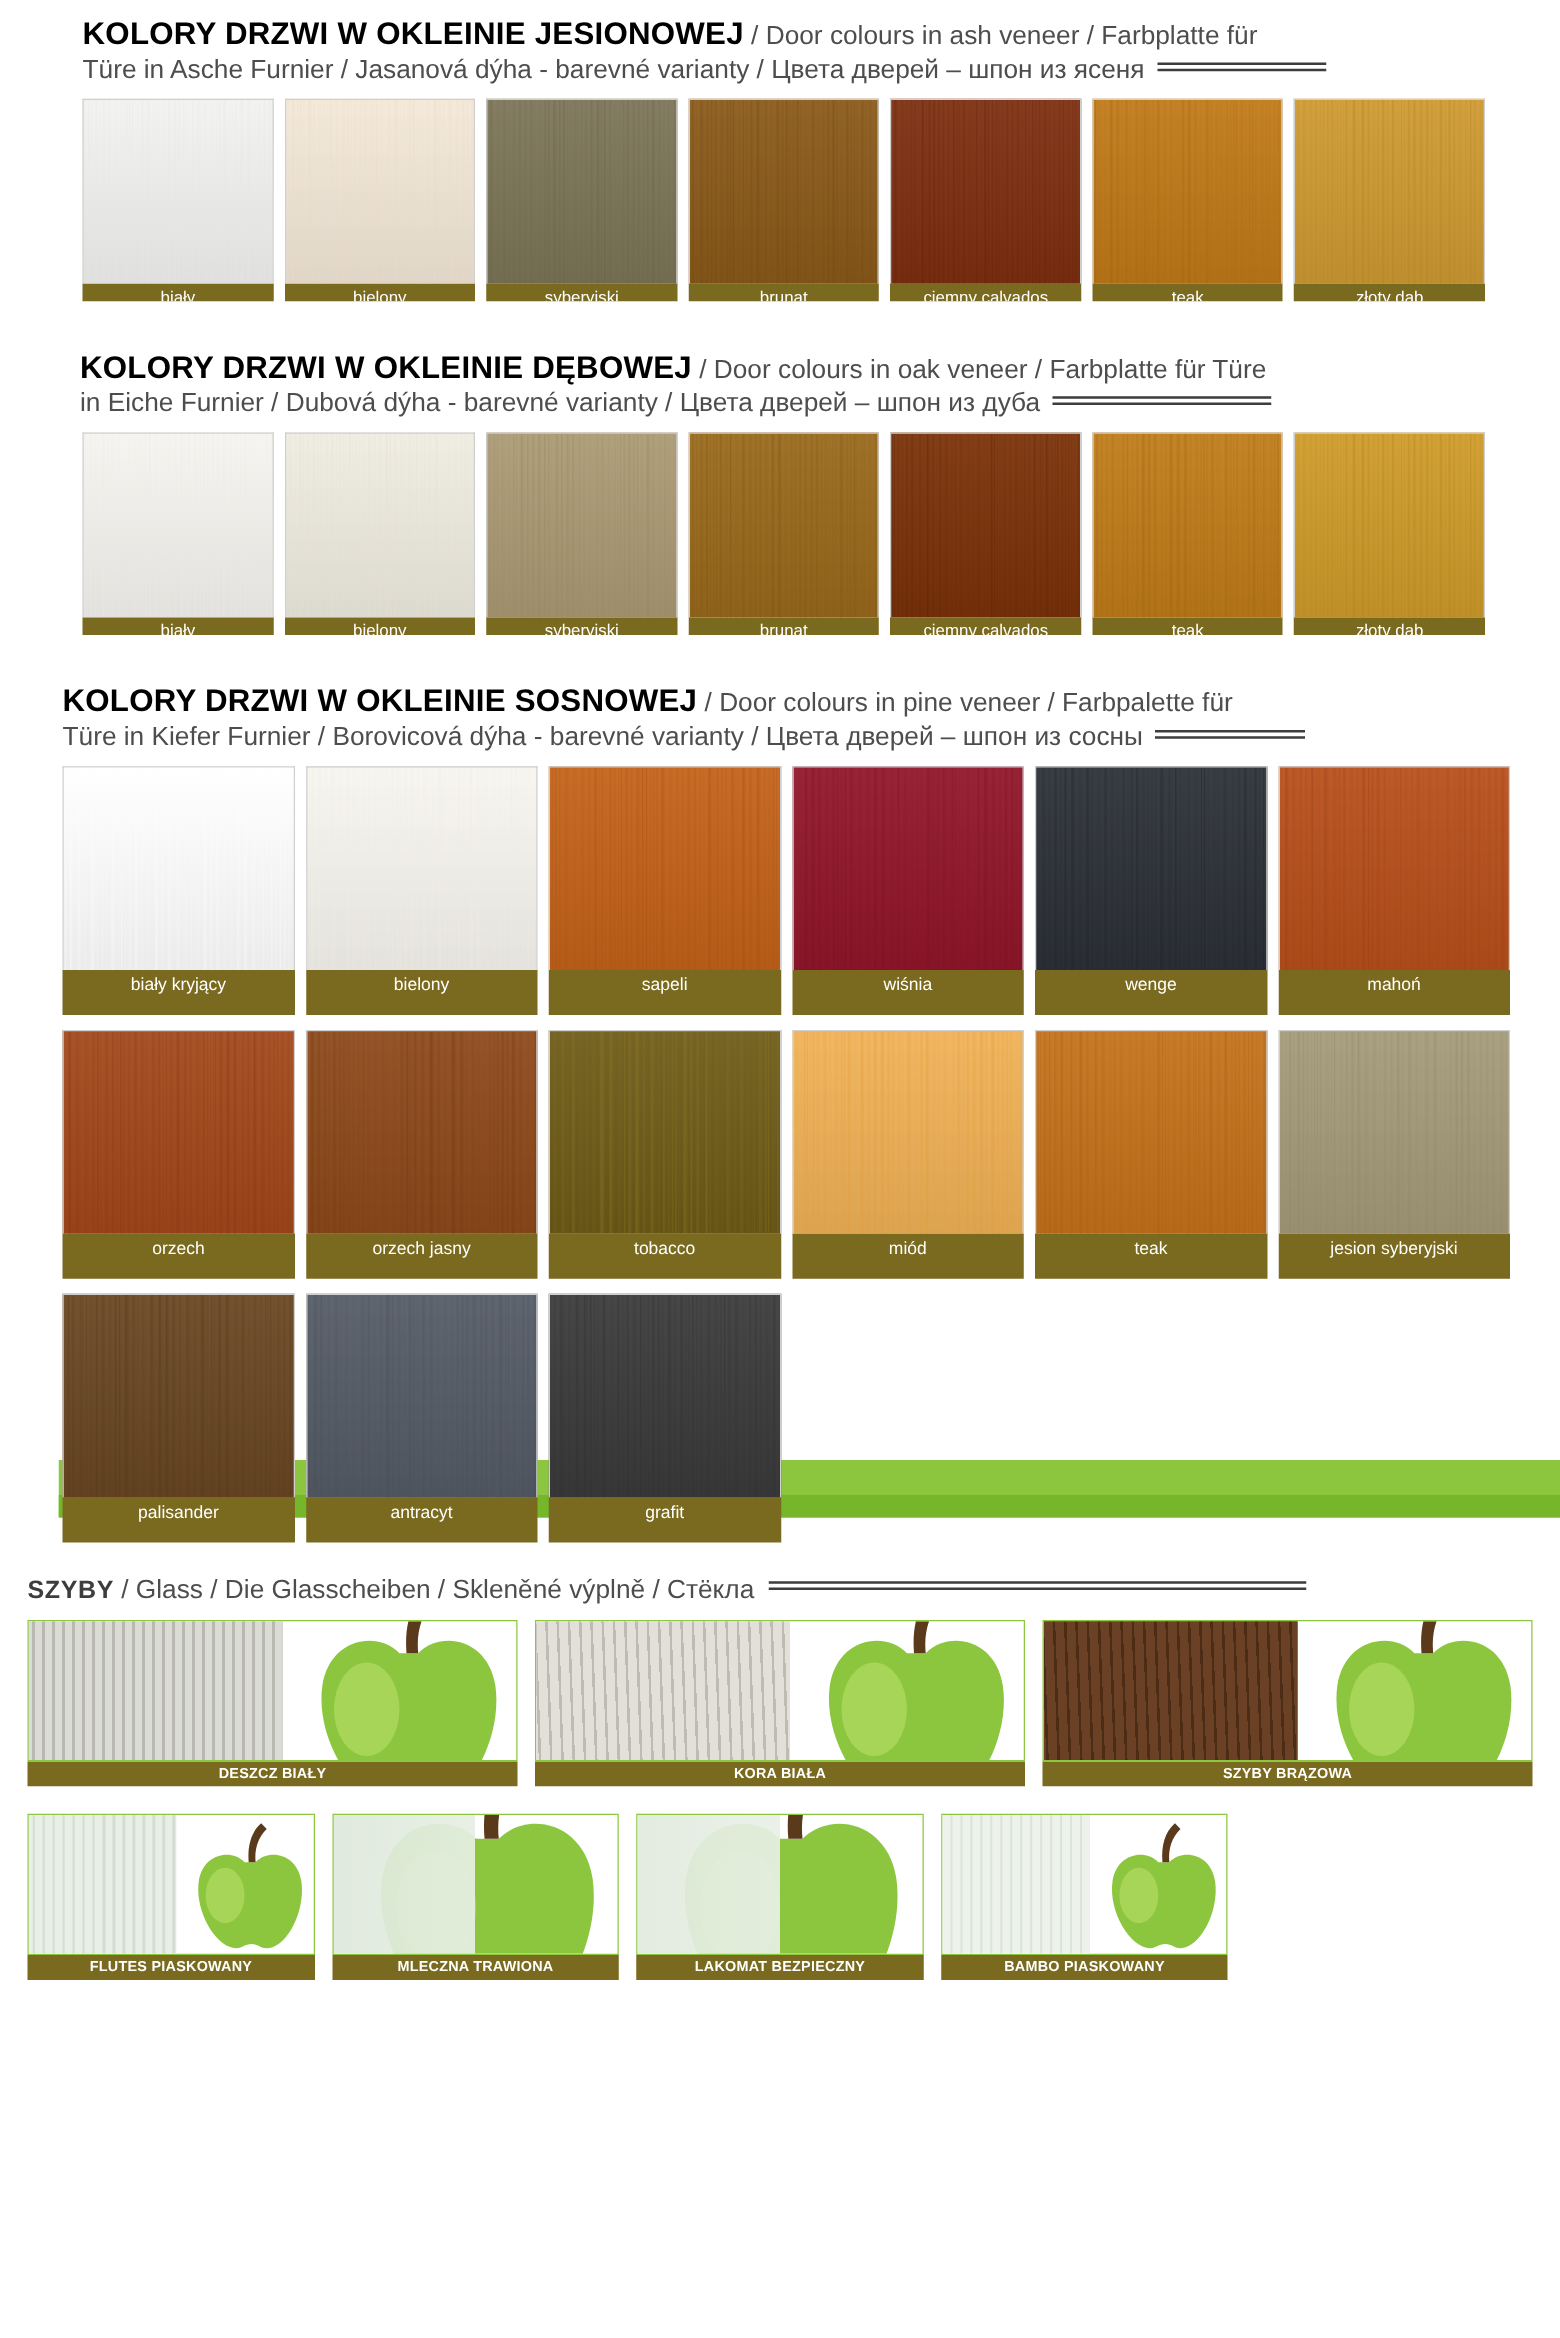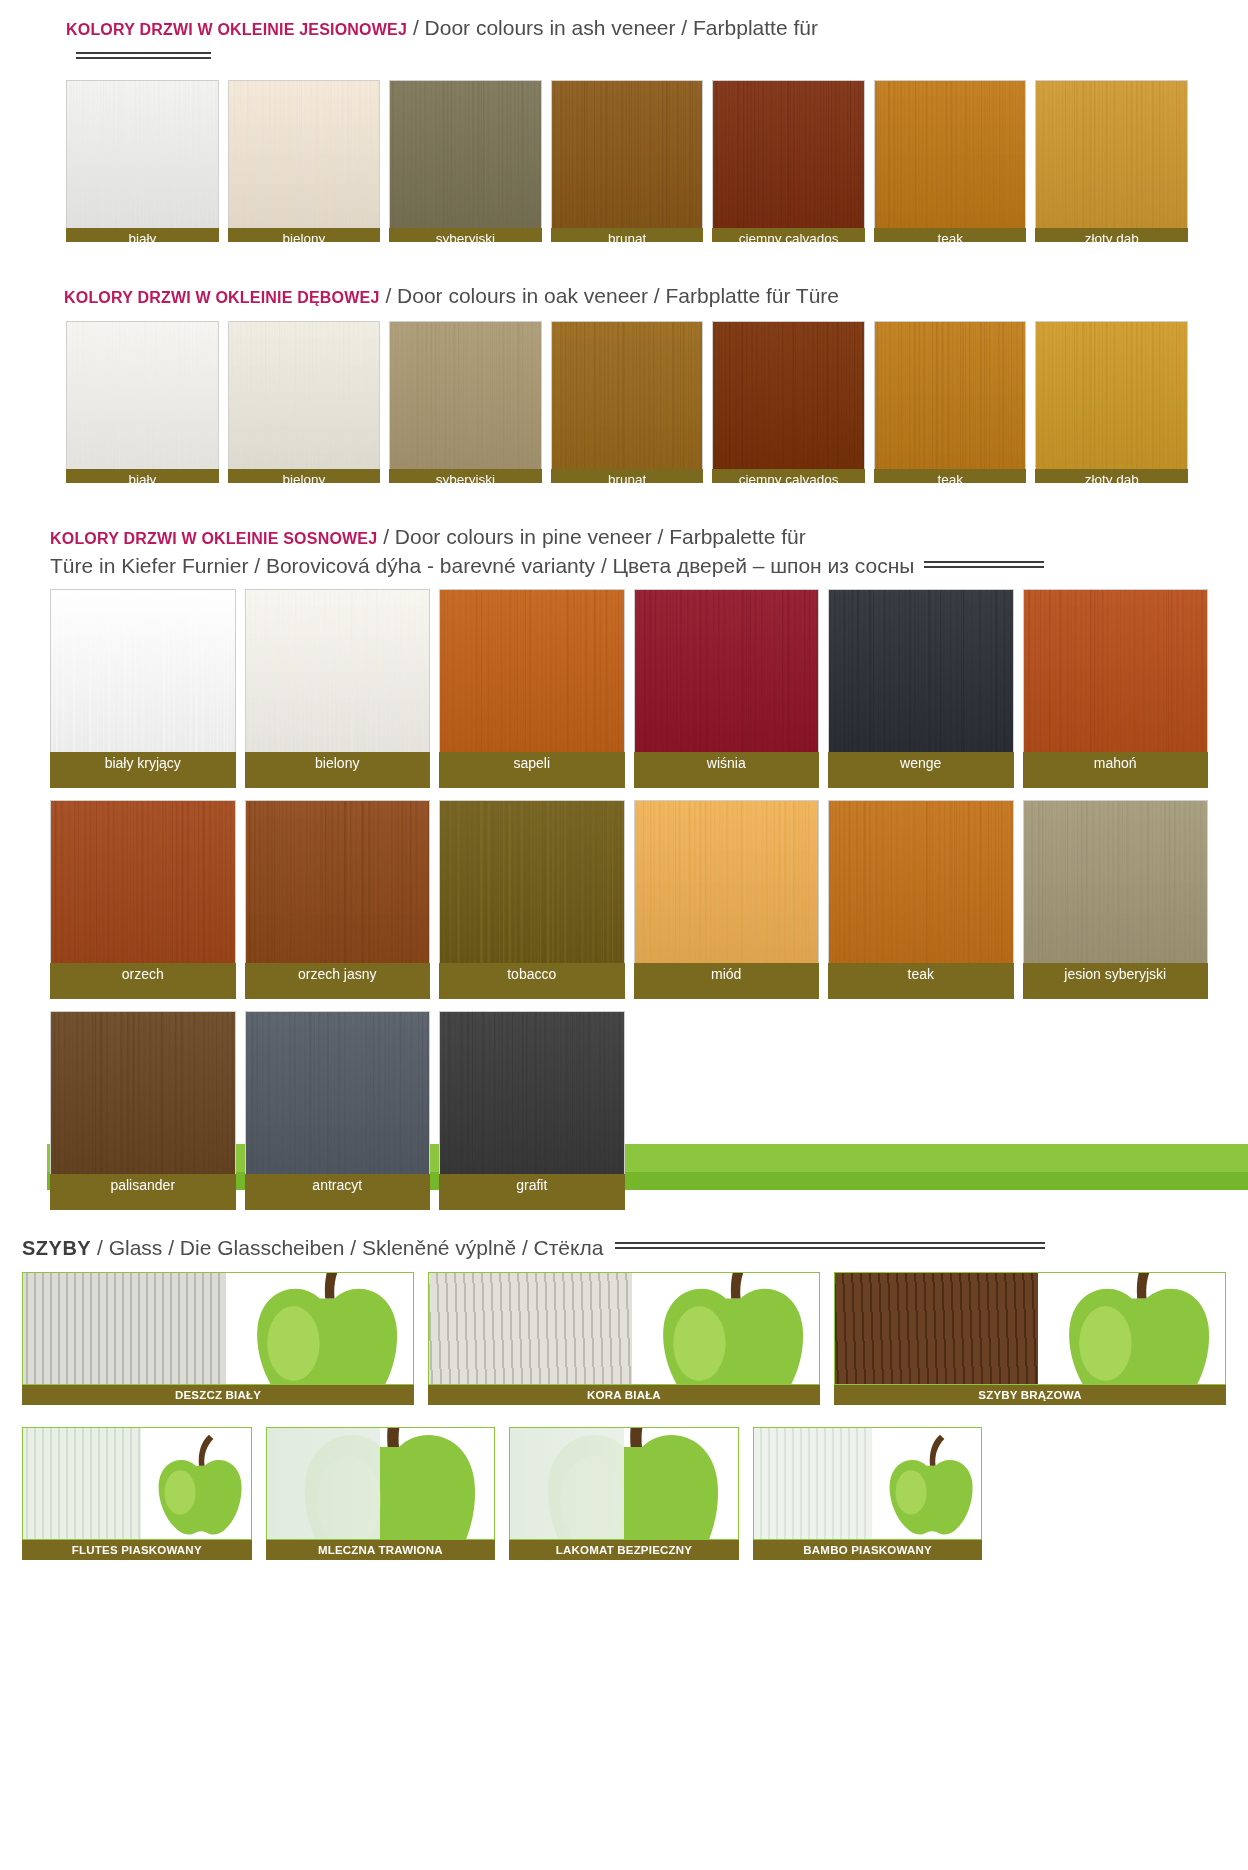--- a/index.html
+++ b/index.html
@@ -25,22 +25,22 @@
     position: relative;
   }
   .heading-line {
     font-size: 21px;
     line-height: 27px;
     color: #4d4d4d;
     font-weight: normal;
   }
   .heading-line .strong {
     font-weight: bold;
-    font-size: 16px;
-    color: #be185d;
+    font-size: 25px;
+    color: #000000;
     letter-spacing: 0.2px;
   }
   .heading-rule {
     display: inline-block;
     vertical-align: middle;
     height: 7px;
     border-top: 2px solid #3d3d3d;
     border-bottom: 2px solid #3d3d3d;
     margin-left: 10px;
     position: relative;
@@ -161,21 +161,21 @@
 <body>
 
 <div class="page">
 
   <div class="section" style="padding-top:14px;">
     <div class="heading-wrap">
       <div class="heading-line">
         <span class="strong">KOLORY DRZWI W OKLEINIE JESIONOWEJ</span><span> / Door colours in ash veneer / Farbplatte für</span>
       </div>
       <div class="heading-line">
-        <span class="heading-rule" style="width:135px;"></span>
+        <span>Türe in Asche Furnier / Jasanová dýha - barevné varianty / Цвета дверей – шпон из ясеня</span><span class="heading-rule" style="width:135px;"></span>
       </div>
     </div>
     <div class="swatch-row" id="ash-row">
         <div class="swatch">
           <div class="sample" style="background: linear-gradient(90deg, rgba(0, 0, 0, 0) 0%, rgba(0, 0, 0, 0) 0.37%, rgba(230, 230, 228, 0.373) 0.59%, rgba(0, 0, 0, 0) 1.07%, rgba(0, 0, 0, 0) 1.07%, rgba(0, 0, 0, 0) 1.9%, rgba(230, 230, 228, 0.376) 2.38%, rgba(0, 0, 0, 0) 3.45%, rgba(0, 0, 0, 0) 3.45%, rgba(0, 0, 0, 0) 3.99%, rgba(230, 230, 228, 0.3) 4.3%, rgba(0, 0, 0, 0) 5%, rgba(0, 0, 0, 0) 5%, rgba(0, 0, 0, 0) 5.91%, rgba(230, 230, 228, 0.286) 6.43%, rgba(0, 0, 0, 0) 7.6%, rgba(0, 0, 0, 0) 7.6%, rgba(0, 0, 0, 0) 8.05%, rgba(230, 230, 228, 0.153) 8.3%, rgba(0, 0, 0, 0) 8.87%, rgba(0, 0, 0, 0) 8.87%, rgba(0, 0, 0, 0) 9.92%, rgba(230, 230, 228, 0.345) 10.52%, rgba(0, 0, 0, 0) 11.87%, rgba(0, 0, 0, 0) 11.87%, rgba(0, 0, 0, 0) 12.82%, rgba(230, 230, 228, 0.286) 13.37%, rgba(0, 0, 0, 0) 14.59%, rgba(0, 0, 0, 0) 14.59%, rgba(0, 0, 0, 0) 15.97%, rgba(230, 230, 228, 0.157) 16.76%, rgba(0, 0, 0, 0) 18.52%, rgba(0, 0, 0, 0) 18.52%, rgba(0, 0, 0, 0) 19.33%, rgba(230, 230, 228, 0.14) 19.79%, rgba(0, 0, 0, 0) 20.83%, rgba(0, 0, 0, 0) 20.83%, rgba(0, 0, 0, 0) 21.77%, rgba(230, 230, 228, 0.33) 22.31%, rgba(0, 0, 0, 0) 23.52%, rgba(0, 0, 0, 0) 23.52%, rgba(0, 0, 0, 0) 23.93%, rgba(230, 230, 228, 0.416) 24.17%, rgba(0, 0, 0, 0) 24.71%, rgba(0, 0, 0, 0) 24.71%, rgba(0, 0, 0, 0) 25.34%, rgba(230, 230, 228, 0.373) 25.7%, rgba(0, 0, 0, 0) 26.52%, rgba(0, 0, 0, 0) 26.52%, rgba(0, 0, 0, 0) 26.88%, rgba(230, 230, 228, 0.14) 27.09%, rgba(0, 0, 0, 0) 27.57%, rgba(0, 0, 0, 0) 27.57%, rgba(0, 0, 0, 0) 27.91%, rgba(230, 230, 228, 0.32) 28.1%, rgba(0, 0, 0, 0) 28.53%, rgba(0, 0, 0, 0) 28.53%, rgba(0, 0, 0, 0) 28.85%, rgba(230, 230, 228, 0.125) 29.03%, rgba(0, 0, 0, 0) 29.43%, rgba(0, 0, 0, 0) 29.43%, rgba(0, 0, 0, 0) 30.33%, rgba(230, 230, 228, 0.45) 30.85%, rgba(0, 0, 0, 0) 32%, rgba(0, 0, 0, 0) 32%, rgba(0, 0, 0, 0) 33.24%, rgba(230, 230, 228, 0.384) 33.94%, rgba(0, 0, 0, 0) 35.53%, rgba(0, 0, 0, 0) 35.53%, rgba(0, 0, 0, 0) 35.9%, rgba(230, 230, 228, 0.2) 36.11%, rgba(0, 0, 0, 0) 36.59%, rgba(0, 0, 0, 0) 36.59%, rgba(0, 0, 0, 0) 37.06%, rgba(230, 230, 228, 0.35) 37.33%, rgba(0, 0, 0, 0) 37.93%, rgba(0, 0, 0, 0) 37.93%, rgba(0, 0, 0, 0) 38.64%, rgba(230, 230, 228, 0.153) 39.04%, rgba(0, 0, 0, 0) 39.95%, rgba(0, 0, 0, 0) 39.95%, rgba(0, 0, 0, 0) 41.19%, rgba(230, 230, 228, 0.153) 41.89%, rgba(0, 0, 0, 0) 43.49%, rgba(0, 0, 0, 0) 43.49%, rgba(0, 0, 0, 0) 44.53%, rgba(230, 230, 228, 0.376) 45.13%, rgba(0, 0, 0, 0) 46.47%, rgba(0, 0, 0, 0) 46.47%, rgba(0, 0, 0, 0) 47.48%, rgba(230, 230, 228, 0.43) 48.05%, rgba(0, 0, 0, 0) 49.34%, rgba(0, 0, 0, 0) 49.34%, rgba(0, 0, 0, 0) 50.05%, rgba(230, 230, 228, 0.396) 50.46%, rgba(0, 0, 0, 0) 51.37%, rgba(0, 0, 0, 0) 51.37%, rgba(0, 0, 0, 0) 52.33%, rgba(230, 230, 228, 0.298) 52.87%, rgba(0, 0, 0, 0) 54.1%, rgba(0, 0, 0, 0) 54.1%, rgba(0, 0, 0, 0) 54.82%, rgba(230, 230, 228, 0.133) 55.24%, rgba(0, 0, 0, 0) 56.17%, rgba(0, 0, 0, 0) 56.17%, rgba(0, 0, 0, 0) 57.12%, rgba(230, 230, 228, 0.26) 57.66%, rgba(0, 0, 0, 0) 58.87%, rgba(0, 0, 0, 0) 58.87%, rgba(0, 0, 0, 0) 59.94%, rgba(230, 230, 228, 0.36) 60.56%, rgba(0, 0, 0, 0) 61.93%, rgba(0, 0, 0, 0) 61.93%, rgba(0, 0, 0, 0) 63.31%, rgba(230, 230, 228, 0.184) 64.1%, rgba(0, 0, 0, 0) 65.87%, rgba(0, 0, 0, 0) 65.87%, rgba(0, 0, 0, 0) 67.07%, rgba(230, 230, 228, 0.12) 67.76%, rgba(0, 0, 0, 0) 69.3%, rgba(0, 0, 0, 0) 69.3%, rgba(0, 0, 0, 0) 69.95%, rgba(230, 230, 228, 0.208) 70.33%, rgba(0, 0, 0, 0) 71.16%, rgba(0, 0, 0, 0) 71.16%, rgba(0, 0, 0, 0) 71.62%, rgba(230, 230, 228, 0.44) 71.89%, rgba(0, 0, 0, 0) 72.48%, rgba(0, 0, 0, 0) 72.48%, rgba(0, 0, 0, 0) 73.64%, rgba(230, 230, 228, 0.42) 74.31%, rgba(0, 0, 0, 0) 75.81%, rgba(0, 0, 0, 0) 75.81%, rgba(0, 0, 0, 0) 76.53%, rgba(230, 230, 228, 0.118) 76.94%, rgba(0, 0, 0, 0) 77.87%, rgba(0, 0, 0, 0) 77.87%, rgba(0, 0, 0, 0) 78.23%, rgba(230, 230, 228, 0.41) 78.44%, rgba(0, 0, 0, 0) 78.9%, rgba(0, 0, 0, 0) 78.9%, rgba(0, 0, 0, 0) 79.8%, rgba(230, 230, 228, 0.3) 80.32%, rgba(0, 0, 0, 0) 81.48%, rgba(0, 0, 0, 0) 81.48%, rgba(0, 0, 0, 0) 82.77%, rgba(230, 230, 228, 0.39) 83.5%, rgba(0, 0, 0, 0) 85.15%, rgba(0, 0, 0, 0) 85.15%, rgba(0, 0, 0, 0) 86.37%, rgba(230, 230, 228, 0.404) 87.06%, rgba(0, 0, 0, 0) 88.62%, rgba(0, 0, 0, 0) 88.62%, rgba(0, 0, 0, 0) 88.96%, rgba(230, 230, 228, 0.24) 89.15%, rgba(0, 0, 0, 0) 89.58%, rgba(0, 0, 0, 0) 89.58%, rgba(0, 0, 0, 0) 90.31%, rgba(230, 230, 228, 0.114) 90.73%, rgba(0, 0, 0, 0) 91.67%, rgba(0, 0, 0, 0) 91.67%, rgba(0, 0, 0, 0) 92.47%, rgba(230, 230, 228, 0.337) 92.94%, rgba(0, 0, 0, 0) 93.98%, rgba(0, 0, 0, 0) 93.98%, rgba(0, 0, 0, 0) 94.95%, rgba(230, 230, 228, 0.396) 95.5%, rgba(0, 0, 0, 0) 96.74%, rgba(0, 0, 0, 0) 96.74%, rgba(0, 0, 0, 0) 97.78%, rgba(230, 230, 228, 0.333) 98.37%, rgba(0, 0, 0, 0) 99.7%, rgba(0, 0, 0, 0) 99.7%, rgba(0, 0, 0, 0) 100.01%, rgba(230, 230, 228, 0.39) 100.18%, rgba(0, 0, 0, 0) 100.58%), linear-gradient(rgba(255, 255, 255, 0.06), rgba(0, 0, 0, 0.08)), rgb(242, 242, 240);"></div>
           <div class="label">biały</div>
         </div>
         <div class="swatch">
           <div class="sample" style="background: linear-gradient(90deg, rgba(0, 0, 0, 0) 0%, rgba(0, 0, 0, 0) 0.61%, rgba(233, 218, 196, 0.216) 0.95%, rgba(0, 0, 0, 0) 1.73%, rgba(0, 0, 0, 0) 1.73%, rgba(0, 0, 0, 0) 2.8%, rgba(233, 218, 196, 0.424) 3.41%, rgba(0, 0, 0, 0) 4.79%, rgba(0, 0, 0, 0) 4.79%, rgba(0, 0, 0, 0) 5.61%, rgba(233, 218, 196, 0.33) 6.08%, rgba(0, 0, 0, 0) 7.13%, rgba(0, 0, 0, 0) 7.13%, rgba(0, 0, 0, 0) 7.45%, rgba(233, 218, 196, 0.396) 7.64%, rgba(0, 0, 0, 0) 8.05%, rgba(0, 0, 0, 0) 8.05%, rgba(0, 0, 0, 0) 8.73%, rgba(233, 218, 196, 0.165) 9.12%, rgba(0, 0, 0, 0) 9.99%, rgba(0, 0, 0, 0) 9.99%, rgba(0, 0, 0, 0) 11.36%, rgba(233, 218, 196, 0.376) 12.15%, rgba(0, 0, 0, 0) 13.91%, rgba(0, 0, 0, 0) 13.91%, rgba(0, 0, 0, 0) 14.4%, rgba(233, 218, 196, 0.34) 14.68%, rgba(0, 0, 0, 0) 15.31%, rgba(0, 0, 0, 0) 15.31%, rgba(0, 0, 0, 0) 16.63%, rgba(233, 218, 196, 0.133) 17.39%, rgba(0, 0, 0, 0) 19.09%, rgba(0, 0, 0, 0) 19.09%, rgba(0, 0, 0, 0) 19.61%, rgba(233, 218, 196, 0.235) 19.91%, rgba(0, 0, 0, 0) 20.58%, rgba(0, 0, 0, 0) 20.58%, rgba(0, 0, 0, 0) 21.27%, rgba(233, 218, 196, 0.196) 21.67%, rgba(0, 0, 0, 0) 22.55%, rgba(0, 0, 0, 0) 22.55%, rgba(0, 0, 0, 0) 22.87%, rgba(233, 218, 196, 0.4) 23.05%, rgba(0, 0, 0, 0) 23.45%, rgba(0, 0, 0, 0) 23.45%, rgba(0, 0, 0, 0) 23.87%, rgba(233, 218, 196, 0.41) 24.11%, rgba(0, 0, 0, 0) 24.64%, rgba(0, 0, 0, 0) 24.64%, rgba(0, 0, 0, 0) 25.99%, rgba(233, 218, 196, 0.243) 26.76%, rgba(0, 0, 0, 0) 28.49%, rgba(0, 0, 0, 0) 28.49%, rgba(0, 0, 0, 0) 29.66%, rgba(233, 218, 196, 0.216) 30.33%, rgba(0, 0, 0, 0) 31.85%, rgba(0, 0, 0, 0) 31.85%, rgba(0, 0, 0, 0) 32.43%, rgba(233, 218, 196, 0.298) 32.76%, rgba(0, 0, 0, 0) 33.5%, rgba(0, 0, 0, 0) 33.5%, rgba(0, 0, 0, 0) 34.1%, rgba(233, 218, 196, 0.3) 34.44%, rgba(0, 0, 0, 0) 35.21%, rgba(0, 0, 0, 0) 35.21%, rgba(0, 0, 0, 0) 36.09%, rgba(233, 218, 196, 0.23) 36.59%, rgba(0, 0, 0, 0) 37.71%, rgba(0, 0, 0, 0) 37.71%, rgba(0, 0, 0, 0) 38.82%, rgba(233, 218, 196, 0.22) 39.46%, rgba(0, 0, 0, 0) 40.88%, rgba(0, 0, 0, 0) 40.88%, rgba(0, 0, 0, 0) 41.47%, rgba(233, 218, 196, 0.3) 41.8%, rgba(0, 0, 0, 0) 42.56%, rgba(0, 0, 0, 0) 42.56%, rgba(0, 0, 0, 0) 43.12%, rgba(233, 218, 196, 0.227) 43.44%, rgba(0, 0, 0, 0) 44.15%, rgba(0, 0, 0, 0) 44.15%, rgba(0, 0, 0, 0) 44.9%, rgba(233, 218, 196, 0.306) 45.32%, rgba(0, 0, 0, 0) 46.27%, rgba(0, 0, 0, 0) 46.27%, rgba(0, 0, 0, 0) 46.65%, rgba(233, 218, 196, 0.337) 46.87%, rgba(0, 0, 0, 0) 47.35%, rgba(0, 0, 0, 0) 47.35%, rgba(0, 0, 0, 0) 47.92%, rgba(233, 218, 196, 0.318) 48.24%, rgba(0, 0, 0, 0) 48.96%, rgba(0, 0, 0, 0) 48.96%, rgba(0, 0, 0, 0) 50.12%, rgba(233, 218, 196, 0.106) 50.78%, rgba(0, 0, 0, 0) 52.27%, rgba(0, 0, 0, 0) 52.27%, rgba(0, 0, 0, 0) 53.66%, rgba(233, 218, 196, 0.12) 54.46%, rgba(0, 0, 0, 0) 56.25%, rgba(0, 0, 0, 0) 56.25%, rgba(0, 0, 0, 0) 57.62%, rgba(233, 218, 196, 0.376) 58.41%, rgba(0, 0, 0, 0) 60.18%, rgba(0, 0, 0, 0) 60.18%, rgba(0, 0, 0, 0) 60.49%, rgba(233, 218, 196, 0.137) 60.66%, rgba(0, 0, 0, 0) 61.06%, rgba(0, 0, 0, 0) 61.06%, rgba(0, 0, 0, 0) 62.05%, rgba(233, 218, 196, 0.1) 62.62%, rgba(0, 0, 0, 0) 63.9%, rgba(0, 0, 0, 0) 63.9%, rgba(0, 0, 0, 0) 64.21%, rgba(233, 218, 196, 0.176) 64.39%, rgba(0, 0, 0, 0) 64.79%, rgba(0, 0, 0, 0) 64.79%, rgba(0, 0, 0, 0) 65.1%, rgba(233, 218, 196, 0.353) 65.28%, rgba(0, 0, 0, 0) 65.68%, rgba(0, 0, 0, 0) 65.68%, rgba(0, 0, 0, 0) 66%, rgba(233, 218, 196, 0.384) 66.18%, rgba(0, 0, 0, 0) 66.59%, rgba(0, 0, 0, 0) 66.59%, rgba(0, 0, 0, 0) 67.32%, rgba(233, 218, 196, 0.43) 67.73%, rgba(0, 0, 0, 0) 68.67%, rgba(0, 0, 0, 0) 68.67%, rgba(0, 0, 0, 0) 69.51%, rgba(233, 218, 196, 0.153) 69.99%, rgba(0, 0, 0, 0) 71.07%, rgba(0, 0, 0, 0) 71.07%, rgba(0, 0, 0, 0) 71.94%, rgba(233, 218, 196, 0.137) 72.44%, rgba(0, 0, 0, 0) 73.56%, rgba(0, 0, 0, 0) 73.56%, rgba(0, 0, 0, 0) 74.82%, rgba(233, 218, 196, 0.184) 75.55%, rgba(0, 0, 0, 0) 77.17%, rgba(0, 0, 0, 0) 77.17%, rgba(0, 0, 0, 0) 78.46%, rgba(233, 218, 196, 0.392) 79.2%, rgba(0, 0, 0, 0) 80.86%, rgba(0, 0, 0, 0) 80.86%, rgba(0, 0, 0, 0) 81.4%, rgba(233, 218, 196, 0.37) 81.71%, rgba(0, 0, 0, 0) 82.4%, rgba(0, 0, 0, 0) 82.4%, rgba(0, 0, 0, 0) 83.3%, rgba(233, 218, 196, 0.13) 83.81%, rgba(0, 0, 0, 0) 84.95%, rgba(0, 0, 0, 0) 84.95%, rgba(0, 0, 0, 0) 86.35%, rgba(233, 218, 196, 0.29) 87.14%, rgba(0, 0, 0, 0) 88.94%, rgba(0, 0, 0, 0) 88.94%, rgba(0, 0, 0, 0) 90.2%, rgba(233, 218, 196, 0.18) 90.91%, rgba(0, 0, 0, 0) 92.53%, rgba(0, 0, 0, 0) 92.53%, rgba(0, 0, 0, 0) 93.62%, rgba(233, 218, 196, 0.3) 94.25%, rgba(0, 0, 0, 0) 95.65%, rgba(0, 0, 0, 0) 95.65%, rgba(0, 0, 0, 0) 96.21%, rgba(233, 218, 196, 0.294) 96.54%, rgba(0, 0, 0, 0) 97.26%, rgba(0, 0, 0, 0) 97.26%, rgba(0, 0, 0, 0) 98.27%, rgba(233, 218, 196, 0.282) 98.85%, rgba(0, 0, 0, 0) 100.15%), linear-gradient(rgba(255, 255, 255, 0.06), rgba(0, 0, 0, 0.08)), rgb(243, 232, 216);"></div>
           <div class="label">bielony</div>
@@ -200,20 +200,23 @@
           <div class="sample" style="background: linear-gradient(90deg, rgba(0, 0, 0, 0) 0%, rgba(0, 0, 0, 0) 0.92%, rgba(176, 127, 30, 0.19) 1.44%, rgba(0, 0, 0, 0) 2.62%, rgba(0, 0, 0, 0) 2.62%, rgba(0, 0, 0, 0) 3.91%, rgba(176, 127, 30, 0.21) 4.64%, rgba(0, 0, 0, 0) 6.29%, rgba(0, 0, 0, 0) 6.29%, rgba(0, 0, 0, 0) 7.48%, rgba(176, 127, 30, 0.145) 8.16%, rgba(0, 0, 0, 0) 9.7%, rgba(0, 0, 0, 0) 9.7%, rgba(0, 0, 0, 0) 10.53%, rgba(176, 127, 30, 0.25) 11.01%, rgba(0, 0, 0, 0) 12.08%, rgba(0, 0, 0, 0) 12.08%, rgba(0, 0, 0, 0) 12.84%, rgba(176, 127, 30, 0.18) 13.27%, rgba(0, 0, 0, 0) 14.24%, rgba(0, 0, 0, 0) 14.24%, rgba(0, 0, 0, 0) 14.76%, rgba(176, 127, 30, 0.25) 15.05%, rgba(0, 0, 0, 0) 15.71%, rgba(0, 0, 0, 0) 15.71%, rgba(0, 0, 0, 0) 16.7%, rgba(176, 127, 30, 0.204) 17.27%, rgba(0, 0, 0, 0) 18.55%, rgba(0, 0, 0, 0) 18.55%, rgba(0, 0, 0, 0) 19.16%, rgba(176, 127, 30, 0.35) 19.51%, rgba(0, 0, 0, 0) 20.3%, rgba(0, 0, 0, 0) 20.3%, rgba(0, 0, 0, 0) 20.76%, rgba(176, 127, 30, 0.13) 21.02%, rgba(0, 0, 0, 0) 21.6%, rgba(0, 0, 0, 0) 21.6%, rgba(0, 0, 0, 0) 22.05%, rgba(176, 127, 30, 0.28) 22.31%, rgba(0, 0, 0, 0) 22.89%, rgba(0, 0, 0, 0) 22.89%, rgba(0, 0, 0, 0) 23.59%, rgba(176, 127, 30, 0.12) 23.99%, rgba(0, 0, 0, 0) 24.89%, rgba(0, 0, 0, 0) 24.89%, rgba(0, 0, 0, 0) 25.2%, rgba(176, 127, 30, 0.435) 25.38%, rgba(0, 0, 0, 0) 25.78%, rgba(0, 0, 0, 0) 25.78%, rgba(0, 0, 0, 0) 26.57%, rgba(176, 127, 30, 0.38) 27.02%, rgba(0, 0, 0, 0) 28.04%, rgba(0, 0, 0, 0) 28.04%, rgba(0, 0, 0, 0) 28.38%, rgba(176, 127, 30, 0.13) 28.57%, rgba(0, 0, 0, 0) 29%, rgba(0, 0, 0, 0) 29%, rgba(0, 0, 0, 0) 30.29%, rgba(176, 127, 30, 0.416) 31.03%, rgba(0, 0, 0, 0) 32.69%, rgba(0, 0, 0, 0) 32.69%, rgba(0, 0, 0, 0) 33.08%, rgba(176, 127, 30, 0.306) 33.3%, rgba(0, 0, 0, 0) 33.81%, rgba(0, 0, 0, 0) 33.81%, rgba(0, 0, 0, 0) 35.05%, rgba(176, 127, 30, 0.404) 35.75%, rgba(0, 0, 0, 0) 37.34%, rgba(0, 0, 0, 0) 37.34%, rgba(0, 0, 0, 0) 38.22%, rgba(176, 127, 30, 0.37) 38.71%, rgba(0, 0, 0, 0) 39.84%, rgba(0, 0, 0, 0) 39.84%, rgba(0, 0, 0, 0) 40.92%, rgba(176, 127, 30, 0.157) 41.53%, rgba(0, 0, 0, 0) 42.92%, rgba(0, 0, 0, 0) 42.92%, rgba(0, 0, 0, 0) 43.55%, rgba(176, 127, 30, 0.325) 43.91%, rgba(0, 0, 0, 0) 44.72%, rgba(0, 0, 0, 0) 44.72%, rgba(0, 0, 0, 0) 45.86%, rgba(176, 127, 30, 0.408) 46.51%, rgba(0, 0, 0, 0) 47.98%, rgba(0, 0, 0, 0) 47.98%, rgba(0, 0, 0, 0) 48.67%, rgba(176, 127, 30, 0.224) 49.06%, rgba(0, 0, 0, 0) 49.94%, rgba(0, 0, 0, 0) 49.94%, rgba(0, 0, 0, 0) 51.05%, rgba(176, 127, 30, 0.365) 51.68%, rgba(0, 0, 0, 0) 53.1%, rgba(0, 0, 0, 0) 53.1%, rgba(0, 0, 0, 0) 53.97%, rgba(176, 127, 30, 0.106) 54.47%, rgba(0, 0, 0, 0) 55.58%, rgba(0, 0, 0, 0) 55.58%, rgba(0, 0, 0, 0) 56.04%, rgba(176, 127, 30, 0.3) 56.3%, rgba(0, 0, 0, 0) 56.88%, rgba(0, 0, 0, 0) 56.88%, rgba(0, 0, 0, 0) 57.46%, rgba(176, 127, 30, 0.255) 57.78%, rgba(0, 0, 0, 0) 58.52%, rgba(0, 0, 0, 0) 58.52%, rgba(0, 0, 0, 0) 59.49%, rgba(176, 127, 30, 0.34) 60.05%, rgba(0, 0, 0, 0) 61.29%, rgba(0, 0, 0, 0) 61.29%, rgba(0, 0, 0, 0) 62.43%, rgba(176, 127, 30, 0.37) 63.08%, rgba(0, 0, 0, 0) 64.55%, rgba(0, 0, 0, 0) 64.55%, rgba(0, 0, 0, 0) 65.81%, rgba(176, 127, 30, 0.29) 66.53%, rgba(0, 0, 0, 0) 68.15%, rgba(0, 0, 0, 0) 68.15%, rgba(0, 0, 0, 0) 69.17%, rgba(176, 127, 30, 0.37) 69.76%, rgba(0, 0, 0, 0) 71.07%, rgba(0, 0, 0, 0) 71.07%, rgba(0, 0, 0, 0) 71.91%, rgba(176, 127, 30, 0.208) 72.39%, rgba(0, 0, 0, 0) 73.47%, rgba(0, 0, 0, 0) 73.47%, rgba(0, 0, 0, 0) 74.04%, rgba(176, 127, 30, 0.13) 74.36%, rgba(0, 0, 0, 0) 75.09%, rgba(0, 0, 0, 0) 75.09%, rgba(0, 0, 0, 0) 76.37%, rgba(176, 127, 30, 0.353) 77.1%, rgba(0, 0, 0, 0) 78.74%, rgba(0, 0, 0, 0) 78.74%, rgba(0, 0, 0, 0) 79.27%, rgba(176, 127, 30, 0.263) 79.57%, rgba(0, 0, 0, 0) 80.26%, rgba(0, 0, 0, 0) 80.26%, rgba(0, 0, 0, 0) 81.15%, rgba(176, 127, 30, 0.41) 81.66%, rgba(0, 0, 0, 0) 82.8%, rgba(0, 0, 0, 0) 82.8%, rgba(0, 0, 0, 0) 83.65%, rgba(176, 127, 30, 0.3) 84.13%, rgba(0, 0, 0, 0) 85.22%, rgba(0, 0, 0, 0) 85.22%, rgba(0, 0, 0, 0) 86.51%, rgba(176, 127, 30, 0.173) 87.25%, rgba(0, 0, 0, 0) 88.91%, rgba(0, 0, 0, 0) 88.91%, rgba(0, 0, 0, 0) 89.89%, rgba(176, 127, 30, 0.157) 90.44%, rgba(0, 0, 0, 0) 91.7%, rgba(0, 0, 0, 0) 91.7%, rgba(0, 0, 0, 0) 92.45%, rgba(176, 127, 30, 0.392) 92.87%, rgba(0, 0, 0, 0) 93.83%, rgba(0, 0, 0, 0) 93.83%, rgba(0, 0, 0, 0) 94.65%, rgba(176, 127, 30, 0.25) 95.12%, rgba(0, 0, 0, 0) 96.16%, rgba(0, 0, 0, 0) 96.16%, rgba(0, 0, 0, 0) 97.49%, rgba(176, 127, 30, 0.13) 98.25%, rgba(0, 0, 0, 0) 99.95%, rgba(0, 0, 0, 0) 99.95%, rgba(0, 0, 0, 0) 100.44%, rgba(176, 127, 30, 0.31) 100.73%, rgba(0, 0, 0, 0) 101.36%), linear-gradient(rgba(255, 255, 255, 0.06), rgba(0, 0, 0, 0.08)), rgb(207, 154, 50);"></div>
           <div class="label">złoty dąb</div>
         </div>
       </div>
   </div>
 
   <div class="section" style="padding-top:40px;">
     <div class="heading-wrap" style="padding-left:64px;">
       <div class="heading-line">
         <span class="strong">KOLORY DRZWI W OKLEINIE DĘBOWEJ</span><span> / Door colours in oak veneer / Farbplatte für Türe</span>
+      </div>
+      <div class="heading-line">
+        <span>in Eiche Furnier / Dubová dýha - barevné varianty / Цвета дверей – шпон из дуба</span><span class="heading-rule" style="width:175px;"></span>
       </div>
     </div>
     <div class="swatch-row" id="oak-row">
         <div class="swatch">
           <div class="sample" style="background: linear-gradient(90deg, rgba(0, 0, 0, 0) 0%, rgba(0, 0, 0, 0) 0.59%, rgba(236, 234, 228, 0.29) 0.92%, rgba(0, 0, 0, 0) 1.68%, rgba(0, 0, 0, 0) 1.68%, rgba(0, 0, 0, 0) 2.92%, rgba(236, 234, 228, 0.196) 3.62%, rgba(0, 0, 0, 0) 5.21%, rgba(0, 0, 0, 0) 5.21%, rgba(0, 0, 0, 0) 5.81%, rgba(236, 234, 228, 0.365) 6.15%, rgba(0, 0, 0, 0) 6.91%, rgba(0, 0, 0, 0) 6.91%, rgba(0, 0, 0, 0) 7.3%, rgba(236, 234, 228, 0.416) 7.52%, rgba(0, 0, 0, 0) 8.02%, rgba(0, 0, 0, 0) 8.02%, rgba(0, 0, 0, 0) 9.38%, rgba(236, 234, 228, 0.376) 10.15%, rgba(0, 0, 0, 0) 11.89%, rgba(0, 0, 0, 0) 11.89%, rgba(0, 0, 0, 0) 12.42%, rgba(236, 234, 228, 0.41) 12.73%, rgba(0, 0, 0, 0) 13.41%, rgba(0, 0, 0, 0) 13.41%, rgba(0, 0, 0, 0) 14.35%, rgba(236, 234, 228, 0.243) 14.88%, rgba(0, 0, 0, 0) 16.09%, rgba(0, 0, 0, 0) 16.09%, rgba(0, 0, 0, 0) 16.5%, rgba(236, 234, 228, 0.145) 16.74%, rgba(0, 0, 0, 0) 17.28%, rgba(0, 0, 0, 0) 17.28%, rgba(0, 0, 0, 0) 17.88%, rgba(236, 234, 228, 0.306) 18.23%, rgba(0, 0, 0, 0) 19%, rgba(0, 0, 0, 0) 19%, rgba(0, 0, 0, 0) 19.44%, rgba(236, 234, 228, 0.17) 19.69%, rgba(0, 0, 0, 0) 20.25%, rgba(0, 0, 0, 0) 20.25%, rgba(0, 0, 0, 0) 21.08%, rgba(236, 234, 228, 0.12) 21.55%, rgba(0, 0, 0, 0) 22.61%, rgba(0, 0, 0, 0) 22.61%, rgba(0, 0, 0, 0) 23.24%, rgba(236, 234, 228, 0.118) 23.6%, rgba(0, 0, 0, 0) 24.41%, rgba(0, 0, 0, 0) 24.41%, rgba(0, 0, 0, 0) 24.79%, rgba(236, 234, 228, 0.204) 25.01%, rgba(0, 0, 0, 0) 25.5%, rgba(0, 0, 0, 0) 25.5%, rgba(0, 0, 0, 0) 26.24%, rgba(236, 234, 228, 0.318) 26.66%, rgba(0, 0, 0, 0) 27.61%, rgba(0, 0, 0, 0) 27.61%, rgba(0, 0, 0, 0) 28.25%, rgba(236, 234, 228, 0.173) 28.61%, rgba(0, 0, 0, 0) 29.43%, rgba(0, 0, 0, 0) 29.43%, rgba(0, 0, 0, 0) 29.83%, rgba(236, 234, 228, 0.27) 30.05%, rgba(0, 0, 0, 0) 30.55%, rgba(0, 0, 0, 0) 30.55%, rgba(0, 0, 0, 0) 30.96%, rgba(236, 234, 228, 0.314) 31.2%, rgba(0, 0, 0, 0) 31.72%, rgba(0, 0, 0, 0) 31.72%, rgba(0, 0, 0, 0) 32.31%, rgba(236, 234, 228, 0.373) 32.65%, rgba(0, 0, 0, 0) 33.4%, rgba(0, 0, 0, 0) 33.4%, rgba(0, 0, 0, 0) 34.25%, rgba(236, 234, 228, 0.41) 34.73%, rgba(0, 0, 0, 0) 35.81%, rgba(0, 0, 0, 0) 35.81%, rgba(0, 0, 0, 0) 37.04%, rgba(236, 234, 228, 0.23) 37.75%, rgba(0, 0, 0, 0) 39.33%, rgba(0, 0, 0, 0) 39.33%, rgba(0, 0, 0, 0) 40.65%, rgba(236, 234, 228, 0.17) 41.41%, rgba(0, 0, 0, 0) 43.1%, rgba(0, 0, 0, 0) 43.1%, rgba(0, 0, 0, 0) 43.59%, rgba(236, 234, 228, 0.13) 43.87%, rgba(0, 0, 0, 0) 44.49%, rgba(0, 0, 0, 0) 44.49%, rgba(0, 0, 0, 0) 45.15%, rgba(236, 234, 228, 0.306) 45.53%, rgba(0, 0, 0, 0) 46.37%, rgba(0, 0, 0, 0) 46.37%, rgba(0, 0, 0, 0) 47.61%, rgba(236, 234, 228, 0.165) 48.32%, rgba(0, 0, 0, 0) 49.91%, rgba(0, 0, 0, 0) 49.91%, rgba(0, 0, 0, 0) 51%, rgba(236, 234, 228, 0.365) 51.62%, rgba(0, 0, 0, 0) 53.02%, rgba(0, 0, 0, 0) 53.02%, rgba(0, 0, 0, 0) 53.37%, rgba(236, 234, 228, 0.365) 53.58%, rgba(0, 0, 0, 0) 54.03%, rgba(0, 0, 0, 0) 54.03%, rgba(0, 0, 0, 0) 54.98%, rgba(236, 234, 228, 0.247) 55.53%, rgba(0, 0, 0, 0) 56.75%, rgba(0, 0, 0, 0) 56.75%, rgba(0, 0, 0, 0) 58.07%, rgba(236, 234, 228, 0.282) 58.83%, rgba(0, 0, 0, 0) 60.52%, rgba(0, 0, 0, 0) 60.52%, rgba(0, 0, 0, 0) 61.12%, rgba(236, 234, 228, 0.25) 61.46%, rgba(0, 0, 0, 0) 62.22%, rgba(0, 0, 0, 0) 62.22%, rgba(0, 0, 0, 0) 63.03%, rgba(236, 234, 228, 0.396) 63.49%, rgba(0, 0, 0, 0) 64.53%, rgba(0, 0, 0, 0) 64.53%, rgba(0, 0, 0, 0) 65.12%, rgba(236, 234, 228, 0.333) 65.45%, rgba(0, 0, 0, 0) 66.21%, rgba(0, 0, 0, 0) 66.21%, rgba(0, 0, 0, 0) 67.5%, rgba(236, 234, 228, 0.227) 68.24%, rgba(0, 0, 0, 0) 69.9%, rgba(0, 0, 0, 0) 69.9%, rgba(0, 0, 0, 0) 70.56%, rgba(236, 234, 228, 0.416) 70.94%, rgba(0, 0, 0, 0) 71.8%, rgba(0, 0, 0, 0) 71.8%, rgba(0, 0, 0, 0) 73.18%, rgba(236, 234, 228, 0.345) 73.97%, rgba(0, 0, 0, 0) 75.75%, rgba(0, 0, 0, 0) 75.75%, rgba(0, 0, 0, 0) 76.11%, rgba(236, 234, 228, 0.165) 76.31%, rgba(0, 0, 0, 0) 76.77%, rgba(0, 0, 0, 0) 76.77%, rgba(0, 0, 0, 0) 77.41%, rgba(236, 234, 228, 0.306) 77.77%, rgba(0, 0, 0, 0) 78.6%, rgba(0, 0, 0, 0) 78.6%, rgba(0, 0, 0, 0) 79.63%, rgba(236, 234, 228, 0.14) 80.22%, rgba(0, 0, 0, 0) 81.55%, rgba(0, 0, 0, 0) 81.55%, rgba(0, 0, 0, 0) 82.54%, rgba(236, 234, 228, 0.173) 83.1%, rgba(0, 0, 0, 0) 84.37%, rgba(0, 0, 0, 0) 84.37%, rgba(0, 0, 0, 0) 85.15%, rgba(236, 234, 228, 0.424) 85.6%, rgba(0, 0, 0, 0) 86.6%, rgba(0, 0, 0, 0) 86.6%, rgba(0, 0, 0, 0) 87.49%, rgba(236, 234, 228, 0.216) 88%, rgba(0, 0, 0, 0) 89.14%, rgba(0, 0, 0, 0) 89.14%, rgba(0, 0, 0, 0) 89.87%, rgba(236, 234, 228, 0.118) 90.29%, rgba(0, 0, 0, 0) 91.23%, rgba(0, 0, 0, 0) 91.23%, rgba(0, 0, 0, 0) 91.54%, rgba(236, 234, 228, 0.11) 91.73%, rgba(0, 0, 0, 0) 92.13%, rgba(0, 0, 0, 0) 92.13%, rgba(0, 0, 0, 0) 93.22%, rgba(236, 234, 228, 0.18) 93.83%, rgba(0, 0, 0, 0) 95.23%, rgba(0, 0, 0, 0) 95.23%, rgba(0, 0, 0, 0) 96.09%, rgba(236, 234, 228, 0.192) 96.58%, rgba(0, 0, 0, 0) 97.69%, rgba(0, 0, 0, 0) 97.69%, rgba(0, 0, 0, 0) 98.9%, rgba(236, 234, 228, 0.21) 99.59%, rgba(0, 0, 0, 0) 101.16%), linear-gradient(rgba(255, 255, 255, 0.06), rgba(0, 0, 0, 0.08)), rgb(245, 244, 240);"></div>
           <div class="label">biały</div>
         </div>
         <div class="swatch">
           <div class="sample" style="background: linear-gradient(90deg, rgba(0, 0, 0, 0) 0%, rgba(0, 0, 0, 0) 1.17%, rgba(227, 223, 208, 0.306) 1.83%, rgba(0, 0, 0, 0) 3.33%, rgba(0, 0, 0, 0) 3.33%, rgba(0, 0, 0, 0) 4.18%, rgba(227, 223, 208, 0.23) 4.67%, rgba(0, 0, 0, 0) 5.77%, rgba(0, 0, 0, 0) 5.77%, rgba(0, 0, 0, 0) 6.83%, rgba(227, 223, 208, 0.408) 7.43%, rgba(0, 0, 0, 0) 8.8%, rgba(0, 0, 0, 0) 8.8%, rgba(0, 0, 0, 0) 9.16%, rgba(227, 223, 208, 0.42) 9.37%, rgba(0, 0, 0, 0) 9.83%, rgba(0, 0, 0, 0) 9.83%, rgba(0, 0, 0, 0) 10.88%, rgba(227, 223, 208, 0.275) 11.48%, rgba(0, 0, 0, 0) 12.83%, rgba(0, 0, 0, 0) 12.83%, rgba(0, 0, 0, 0) 13.9%, rgba(227, 223, 208, 0.365) 14.51%, rgba(0, 0, 0, 0) 15.88%, rgba(0, 0, 0, 0) 15.88%, rgba(0, 0, 0, 0) 16.47%, rgba(227, 223, 208, 0.267) 16.81%, rgba(0, 0, 0, 0) 17.58%, rgba(0, 0, 0, 0) 17.58%, rgba(0, 0, 0, 0) 18.2%, rgba(227, 223, 208, 0.31) 18.55%, rgba(0, 0, 0, 0) 19.34%, rgba(0, 0, 0, 0) 19.34%, rgba(0, 0, 0, 0) 20.64%, rgba(227, 223, 208, 0.216) 21.38%, rgba(0, 0, 0, 0) 23.04%, rgba(0, 0, 0, 0) 23.04%, rgba(0, 0, 0, 0) 23.9%, rgba(227, 223, 208, 0.424) 24.39%, rgba(0, 0, 0, 0) 25.49%, rgba(0, 0, 0, 0) 25.49%, rgba(0, 0, 0, 0) 26.27%, rgba(227, 223, 208, 0.27) 26.72%, rgba(0, 0, 0, 0) 27.73%, rgba(0, 0, 0, 0) 27.73%, rgba(0, 0, 0, 0) 28.28%, rgba(227, 223, 208, 0.416) 28.59%, rgba(0, 0, 0, 0) 29.29%, rgba(0, 0, 0, 0) 29.29%, rgba(0, 0, 0, 0) 29.96%, rgba(227, 223, 208, 0.227) 30.34%, rgba(0, 0, 0, 0) 31.19%, rgba(0, 0, 0, 0) 31.19%, rgba(0, 0, 0, 0) 31.71%, rgba(227, 223, 208, 0.173) 32%, rgba(0, 0, 0, 0) 32.66%, rgba(0, 0, 0, 0) 32.66%, rgba(0, 0, 0, 0) 33.29%, rgba(227, 223, 208, 0.447) 33.64%, rgba(0, 0, 0, 0) 34.45%, rgba(0, 0, 0, 0) 34.45%, rgba(0, 0, 0, 0) 34.84%, rgba(227, 223, 208, 0.294) 35.06%, rgba(0, 0, 0, 0) 35.56%, rgba(0, 0, 0, 0) 35.56%, rgba(0, 0, 0, 0) 36.31%, rgba(227, 223, 208, 0.263) 36.74%, rgba(0, 0, 0, 0) 37.71%, rgba(0, 0, 0, 0) 37.71%, rgba(0, 0, 0, 0) 38.43%, rgba(227, 223, 208, 0.153) 38.85%, rgba(0, 0, 0, 0) 39.77%, rgba(0, 0, 0, 0) 39.77%, rgba(0, 0, 0, 0) 40.54%, rgba(227, 223, 208, 0.204) 40.97%, rgba(0, 0, 0, 0) 41.96%, rgba(0, 0, 0, 0) 41.96%, rgba(0, 0, 0, 0) 43.32%, rgba(227, 223, 208, 0.325) 44.1%, rgba(0, 0, 0, 0) 45.86%, rgba(0, 0, 0, 0) 45.86%, rgba(0, 0, 0, 0) 46.6%, rgba(227, 223, 208, 0.318) 47.03%, rgba(0, 0, 0, 0) 47.98%, rgba(0, 0, 0, 0) 47.98%, rgba(0, 0, 0, 0) 49.15%, rgba(227, 223, 208, 0.286) 49.82%, rgba(0, 0, 0, 0) 51.32%, rgba(0, 0, 0, 0) 51.32%, rgba(0, 0, 0, 0) 52.58%, rgba(227, 223, 208, 0.427) 53.3%, rgba(0, 0, 0, 0) 54.93%, rgba(0, 0, 0, 0) 54.93%, rgba(0, 0, 0, 0) 55.35%, rgba(227, 223, 208, 0.44) 55.59%, rgba(0, 0, 0, 0) 56.13%, rgba(0, 0, 0, 0) 56.13%, rgba(0, 0, 0, 0) 57.25%, rgba(227, 223, 208, 0.275) 57.9%, rgba(0, 0, 0, 0) 59.35%, rgba(0, 0, 0, 0) 59.35%, rgba(0, 0, 0, 0) 60.55%, rgba(227, 223, 208, 0.192) 61.23%, rgba(0, 0, 0, 0) 62.78%, rgba(0, 0, 0, 0) 62.78%, rgba(0, 0, 0, 0) 63.22%, rgba(227, 223, 208, 0.286) 63.47%, rgba(0, 0, 0, 0) 64.04%, rgba(0, 0, 0, 0) 64.04%, rgba(0, 0, 0, 0) 65.13%, rgba(227, 223, 208, 0.227) 65.75%, rgba(0, 0, 0, 0) 67.16%, rgba(0, 0, 0, 0) 67.16%, rgba(0, 0, 0, 0) 67.74%, rgba(227, 223, 208, 0.243) 68.07%, rgba(0, 0, 0, 0) 68.81%, rgba(0, 0, 0, 0) 68.81%, rgba(0, 0, 0, 0) 69.24%, rgba(227, 223, 208, 0.447) 69.49%, rgba(0, 0, 0, 0) 70.04%, rgba(0, 0, 0, 0) 70.04%, rgba(0, 0, 0, 0) 70.44%, rgba(227, 223, 208, 0.28) 70.66%, rgba(0, 0, 0, 0) 71.17%, rgba(0, 0, 0, 0) 71.17%, rgba(0, 0, 0, 0) 71.78%, rgba(227, 223, 208, 0.196) 72.12%, rgba(0, 0, 0, 0) 72.9%, rgba(0, 0, 0, 0) 72.9%, rgba(0, 0, 0, 0) 73.49%, rgba(227, 223, 208, 0.345) 73.82%, rgba(0, 0, 0, 0) 74.57%, rgba(0, 0, 0, 0) 74.57%, rgba(0, 0, 0, 0) 75.71%, rgba(227, 223, 208, 0.314) 76.36%, rgba(0, 0, 0, 0) 77.82%, rgba(0, 0, 0, 0) 77.82%, rgba(0, 0, 0, 0) 79.06%, rgba(227, 223, 208, 0.38) 79.77%, rgba(0, 0, 0, 0) 81.37%, rgba(0, 0, 0, 0) 81.37%, rgba(0, 0, 0, 0) 82.44%, rgba(227, 223, 208, 0.133) 83.05%, rgba(0, 0, 0, 0) 84.43%, rgba(0, 0, 0, 0) 84.43%, rgba(0, 0, 0, 0) 85.49%, rgba(227, 223, 208, 0.1) 86.1%, rgba(0, 0, 0, 0) 87.47%, rgba(0, 0, 0, 0) 87.47%, rgba(0, 0, 0, 0) 87.76%, rgba(227, 223, 208, 0.173) 87.93%, rgba(0, 0, 0, 0) 88.3%, rgba(0, 0, 0, 0) 88.3%, rgba(0, 0, 0, 0) 89.03%, rgba(227, 223, 208, 0.235) 89.44%, rgba(0, 0, 0, 0) 90.37%, rgba(0, 0, 0, 0) 90.37%, rgba(0, 0, 0, 0) 90.69%, rgba(227, 223, 208, 0.33) 90.87%, rgba(0, 0, 0, 0) 91.28%, rgba(0, 0, 0, 0) 91.28%, rgba(0, 0, 0, 0) 91.68%, rgba(227, 223, 208, 0.118) 91.9%, rgba(0, 0, 0, 0) 92.41%, rgba(0, 0, 0, 0) 92.41%, rgba(0, 0, 0, 0) 92.98%, rgba(227, 223, 208, 0.294) 93.31%, rgba(0, 0, 0, 0) 94.04%, rgba(0, 0, 0, 0) 94.04%, rgba(0, 0, 0, 0) 94.86%, rgba(227, 223, 208, 0.345) 95.33%, rgba(0, 0, 0, 0) 96.39%, rgba(0, 0, 0, 0) 96.39%, rgba(0, 0, 0, 0) 96.99%, rgba(227, 223, 208, 0.22) 97.33%, rgba(0, 0, 0, 0) 98.11%, rgba(0, 0, 0, 0) 98.11%, rgba(0, 0, 0, 0) 99.34%, rgba(227, 223, 208, 0.263) 100.05%, rgba(0, 0, 0, 0) 101.63%), linear-gradient(rgba(255, 255, 255, 0.06), rgba(0, 0, 0, 0.08)), rgb(239, 236, 225);"></div>
           <div class="label">bielony</div>

